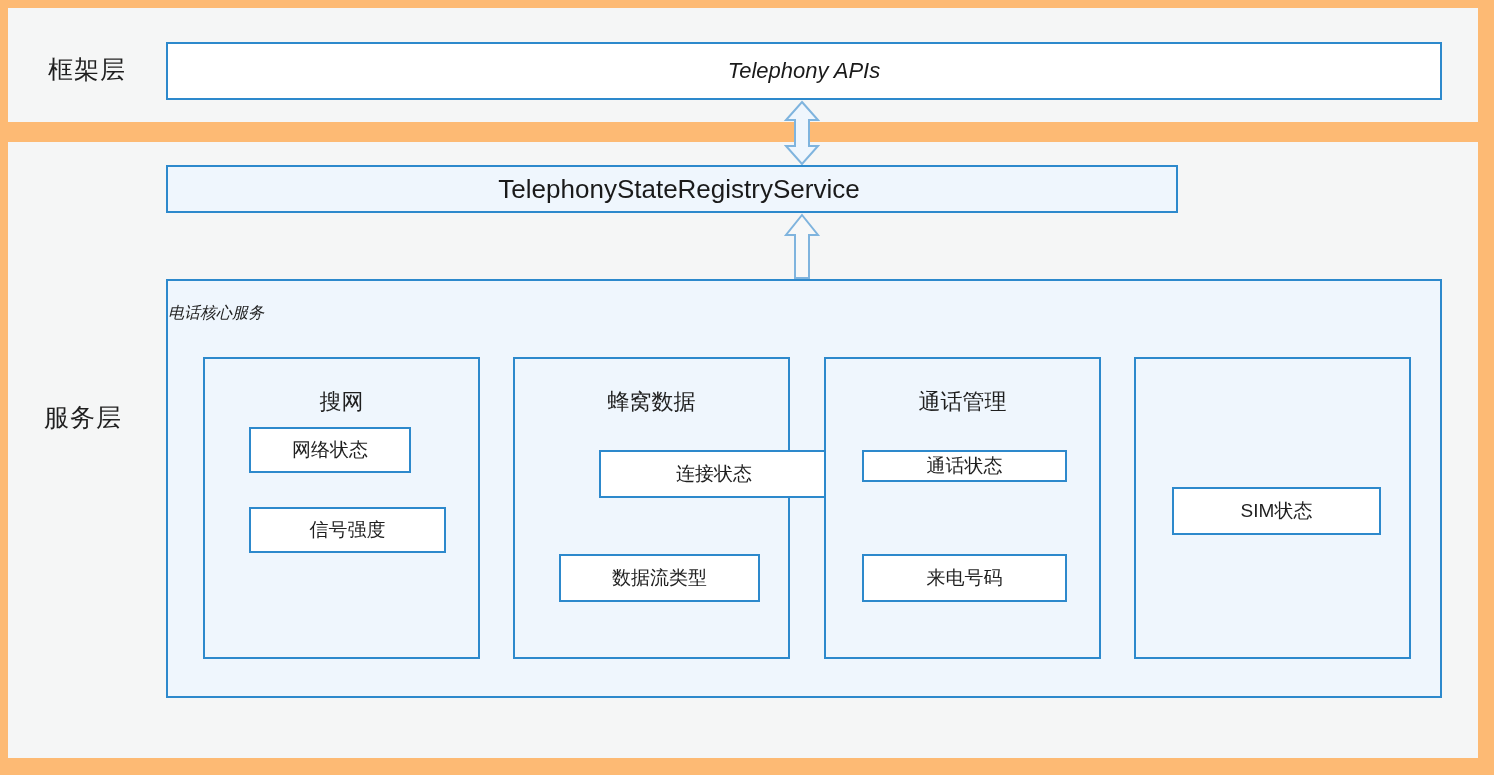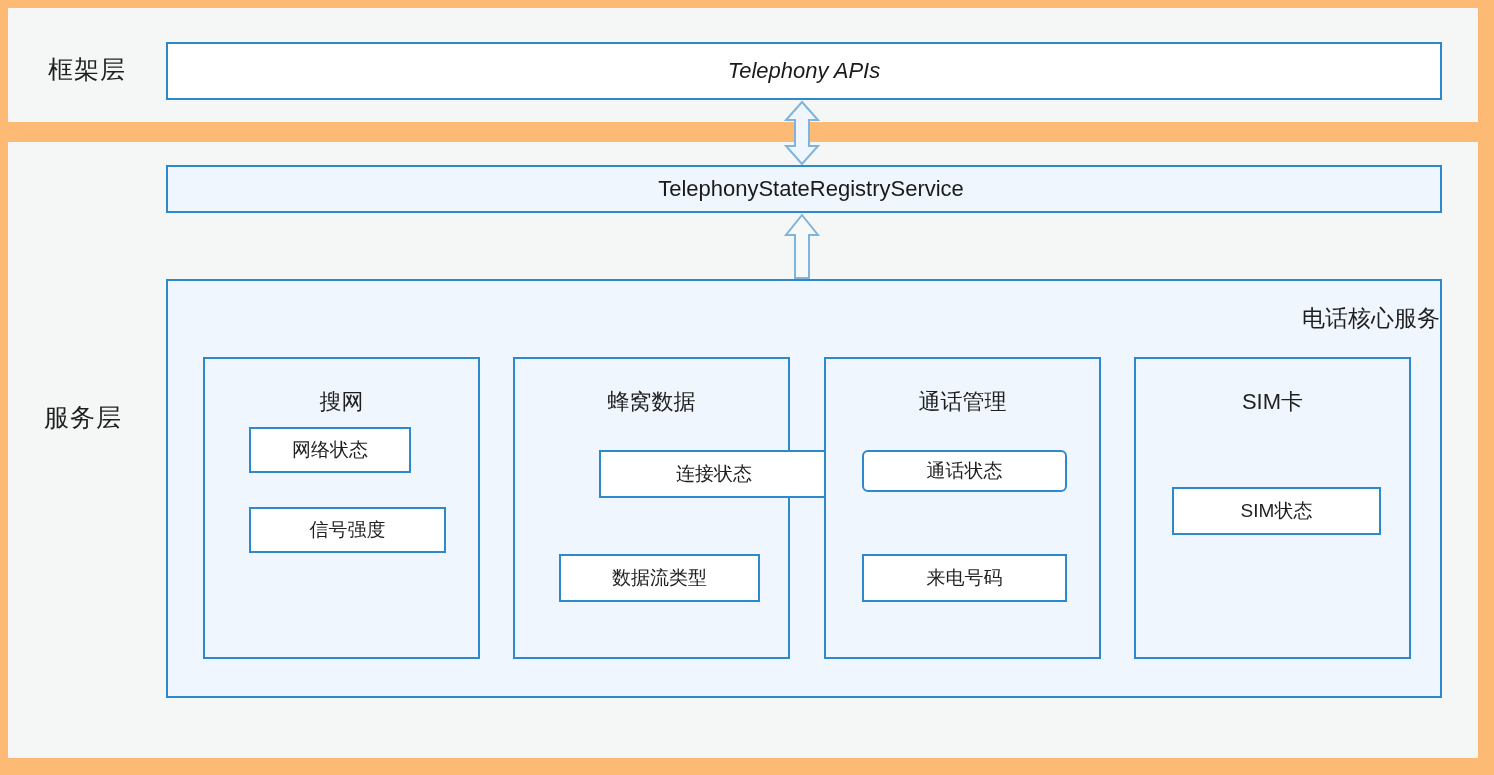--- a/index.html
+++ b/index.html
@@ -58,36 +58,37 @@
 
   
   #box-telephony-apis {
     left: 166px; top: 42px; width: 1276px; height: 58px;
     font-size: 22px;
     font-style: italic;
   }
 
   
   #box-registry {
-    left: 166px; top: 165px; width: 1276px; height: 48px;
-    font-size: 22px;
+    left: 166px; top: 165px; width: 1012px; height: 48px;
+    font-size: 26px;
     padding-left: 14px;
   }
 
   
   #box-core-service {
     left: 166px; top: 279px; width: 1276px; height: 419px;
     display: block;
   }
   #core-service-title {
     position: absolute;
     left: 0; right: 0; top: 22px;
-    text-align: right;
-    font-size: 23px;
-    color: #1f1f1f;
+    text-align: left;
+    font-size: 16px;
+    color: #1f1f1f;
+    font-style: italic;
   }
 
   
   .module {
     position: absolute;
     box-sizing: border-box;
     border: 2px solid #2d89cc;
     background: #eff6fd;
     top: 76px;
     height: 302px;
@@ -122,21 +123,21 @@
   
   #leaf-0-0 { left: 44px; width: 162px; top: 68px;  height: 46px; }
   #leaf-0-1 { left: 44px; width: 197px; top: 148px; height: 46px; }
   #leaf-0-2 { left: 44px; width: 197px; top: 224px; height: 46px; }
 
   
   #leaf-1-0 { left: 60px; width: 230px; top: 91px;  height: 48px; margin-left: 24px; }
   #leaf-1-1 { left: 44px; width: 201px; top: 195px; height: 48px; }
 
   
-  #leaf-2-0 { left: 36px; width: 205px; top: 91px;  height: 42px; border-radius: 6px; }
+  #leaf-2-0 { left: 36px; width: 205px; top: 91px;  height: 32px; }
   #leaf-2-1 { left: 36px; width: 205px; top: 195px; height: 48px; }
 
   
   #leaf-3-0 { left: 36px; width: 209px; top: 128px; height: 48px; }
 
   
   .arrow {
     position: absolute;
   }
   #arrow-api-registry  { left: 780px; top: 100px; width: 44px; height: 66px; }
@@ -187,19 +188,18 @@
       <div class="leaf" id="leaf-1-1">数据流类型</div>
     </div>
 
     <div class="module" id="module-2">
       <div class="module-title">通话管理</div>
       <div class="leaf" id="leaf-2-0">通话状态</div>
       <div class="leaf" id="leaf-2-1">来电号码</div>
     </div>
 
     <div class="module" id="module-3">
-      <div class="module-title">SIM卡</div>
       <div class="leaf" id="leaf-3-0">SIM状态</div>
     </div>
 
   </div>
 
 </div>
 
 </body></html>

